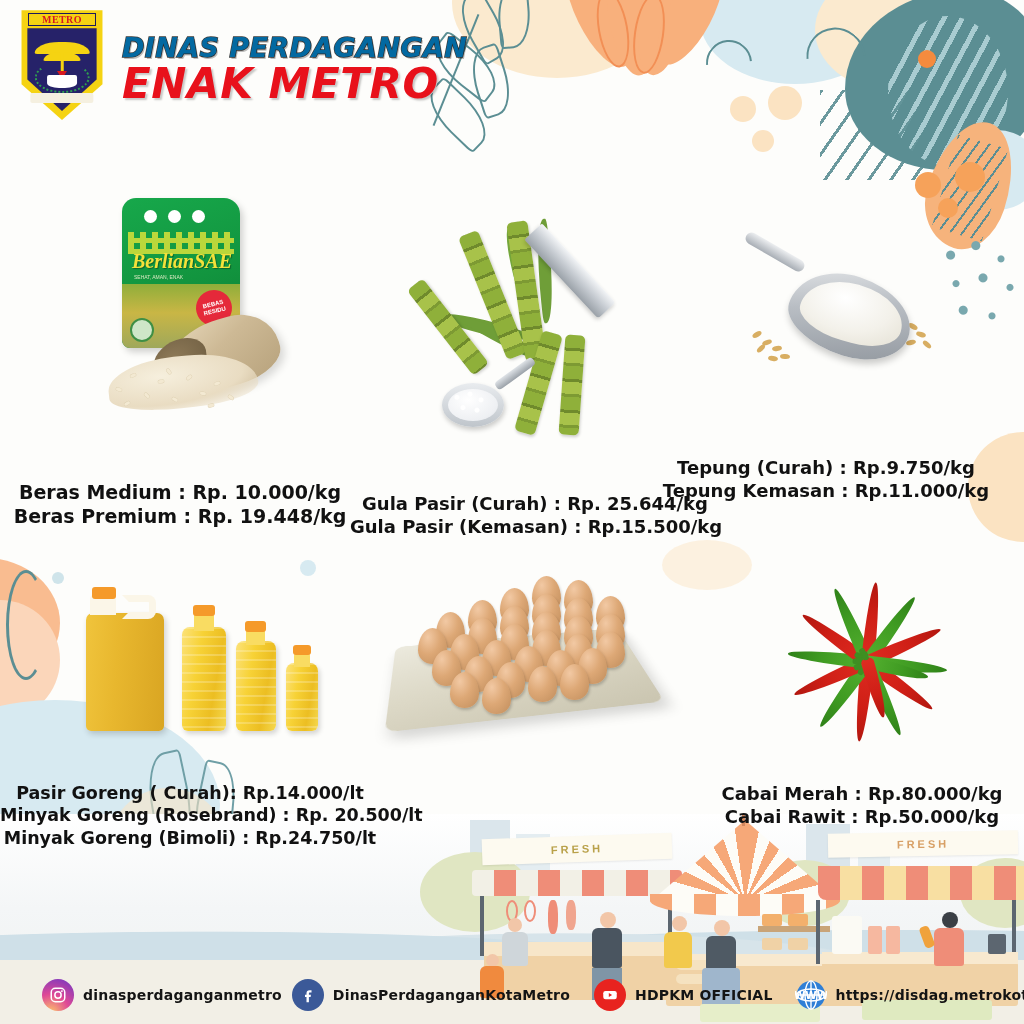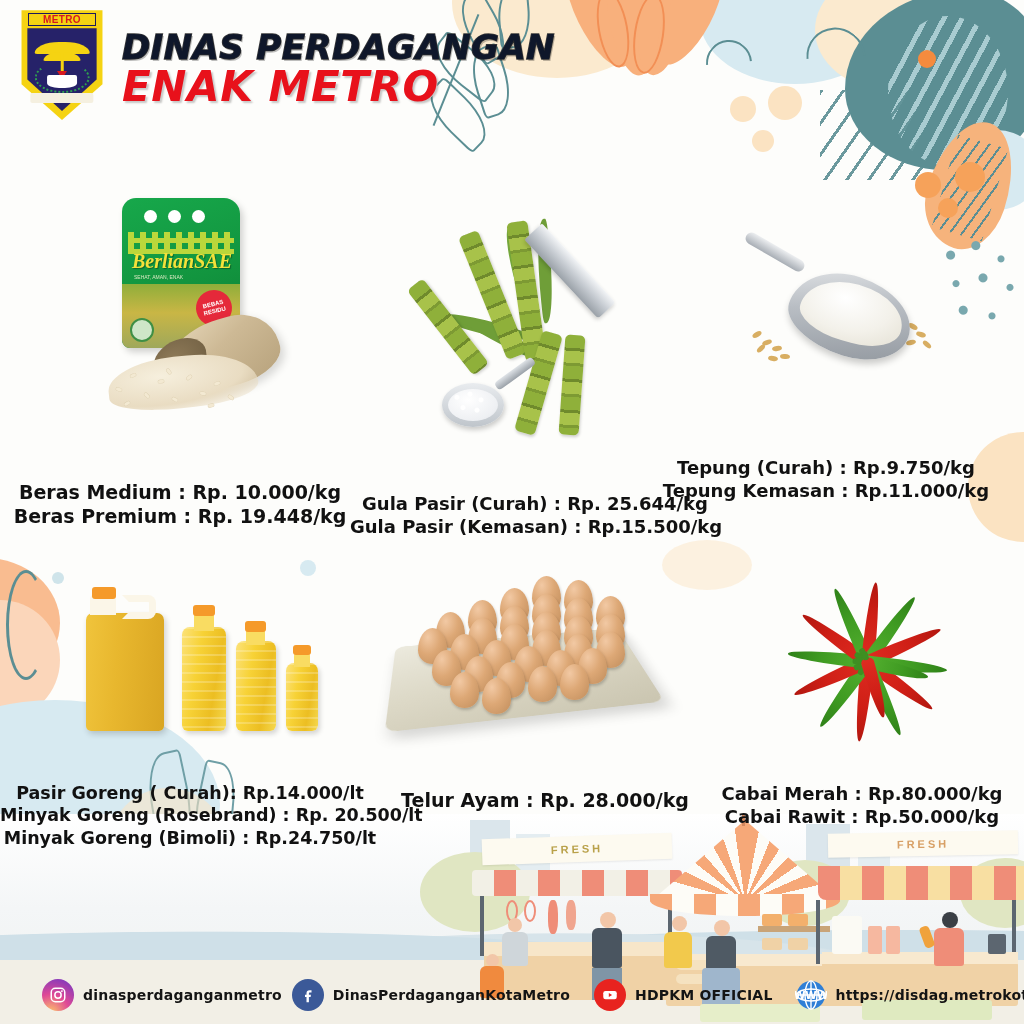--- a/index.html
+++ b/index.html
@@ -34,21 +34,21 @@
     background: #262269;
     clip-path: polygon(2% 0%, 98% 0%, 98% 62%, 50% 100%, 2% 62%);
   }
   .crest-banner {
     position: absolute; left: 11%; top: 4.5%; width: 78%; height: 12%;
     background: #f5d312; border: 1.6px solid #1d1a5c;
     display: flex; align-items: center; justify-content: center;
   }
   .crest-banner span {
     color: #d71920; font-weight: 900; font-size: 10px; letter-spacing: .4px;
-    font-family: Liberation Sans, sans-serif;
+    font-family: Liberation Serif, serif;
   }
   .crest-umbrella {
     position: absolute; left: 50%; top: 30%; transform: translateX(-50%);
     width: 62%; height: 11%;
     background: #f5d312;
     border-radius: 50% 50% 6% 6% / 100% 100% 10% 10%;
   }
   .crest-umb2 {
     position: absolute; left: 50%; top: 39%; transform: translateX(-50%);
     width: 42%; height: 8%;
@@ -78,22 +78,22 @@
   }
   .crest-ribbon {
     position: absolute; left: 50%; top: 76%; transform: translateX(-50%);
     width: 72%; height: 9%; background: #f5f0e0;
     border-radius: 2px;
   }
 
   .titles { margin-left: 16px; line-height: 1; padding-top: 10px; }
   .title-1 {
     font-family: "DejaVu Sans", sans-serif;
-    font-size: 34px; font-weight: bold; font-style: italic;
-    color: #0f172a; letter-spacing: .4px;
+    font-size: 27px; font-weight: bold; font-style: italic;
+    color: #0369a1; letter-spacing: .4px;
     -webkit-text-stroke: 1.4px #3b3b3b;
     paint-order: stroke fill;
     text-shadow: 1.5px 1.5px 0 rgba(0,0,0,.25);
   }
   .title-2 {
     font-family: "DejaVu Sans", sans-serif;
     font-size: 42px; font-weight: bold; font-style: italic;
     color: #e8111b; letter-spacing: .6px; margin-top: 2px;
     -webkit-text-stroke: 1.6px #ffffff;
     paint-order: stroke fill;
@@ -580,25 +580,20 @@
           <div class="egg" style="left:40px;top:68px;"></div>
         <div class="egg" style="left:72px;top:74px;"></div>
           <div class="egg" style="left:104px;top:80px;"></div>
         <div class="egg" style="left:136px;top:84px;"></div>
           <div class="egg" style="left:168px;top:82px;"></div>
         <div class="egg" style="left:58px;top:90px;"></div>
           <div class="egg" style="left:90px;top:96px;"></div>
       </div>
     </div>
   </div>
-  <div class="cell" style="left:390px;top:788px;width:310px;">
-    <div class="pricetext" style="font-size:19px;">
-      <div>Telur Ayam : Rp. 28.000/kg</div>
-    </div>
-  </div>
 
   <div class="cell" style="left:762px;top:566px;width:210px;height:200px;">
     <div class="imgbox" style="position:absolute;inset:0;">
       <div style="position:absolute;left:105px;top:100px;width:0;height:0;">
         <div class="chili red" style="left:-6px;top:-10px;transform:rotate(6deg);">
             <i></i>
           </div>
         <div class="chili green" style="left:-6px;top:-10px;transform:rotate(36deg);">
             <i></i>
           </div>

